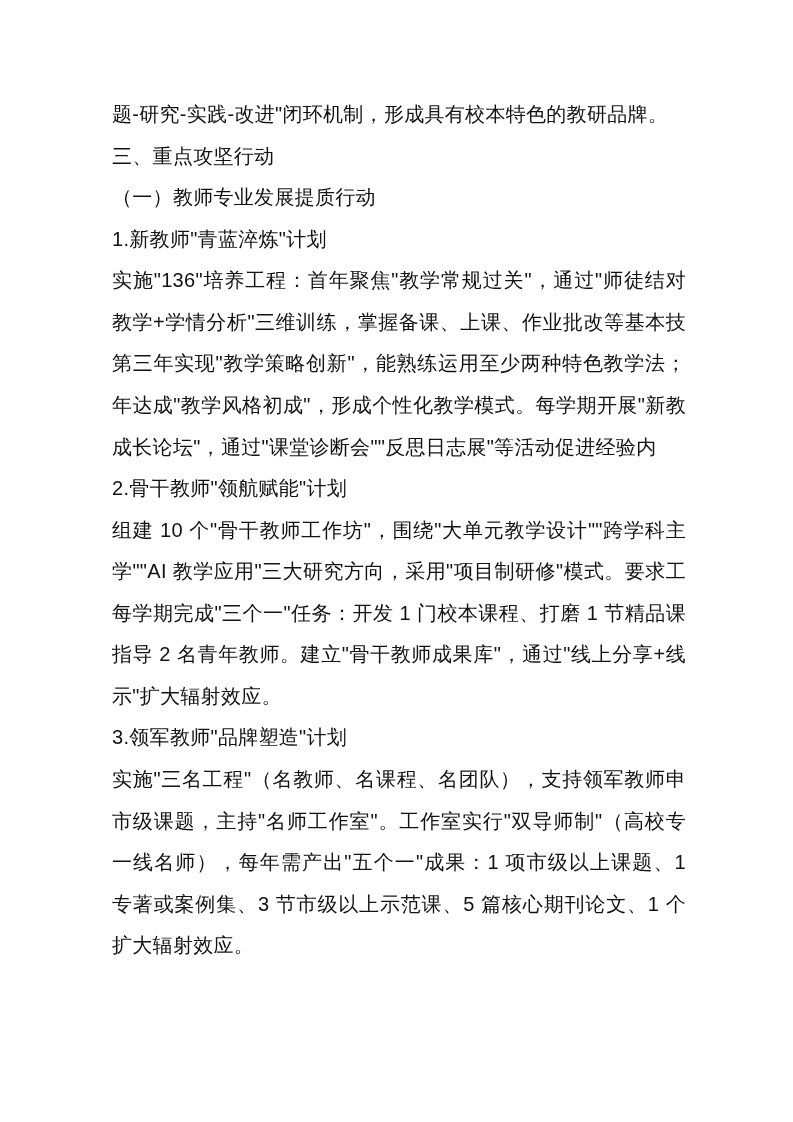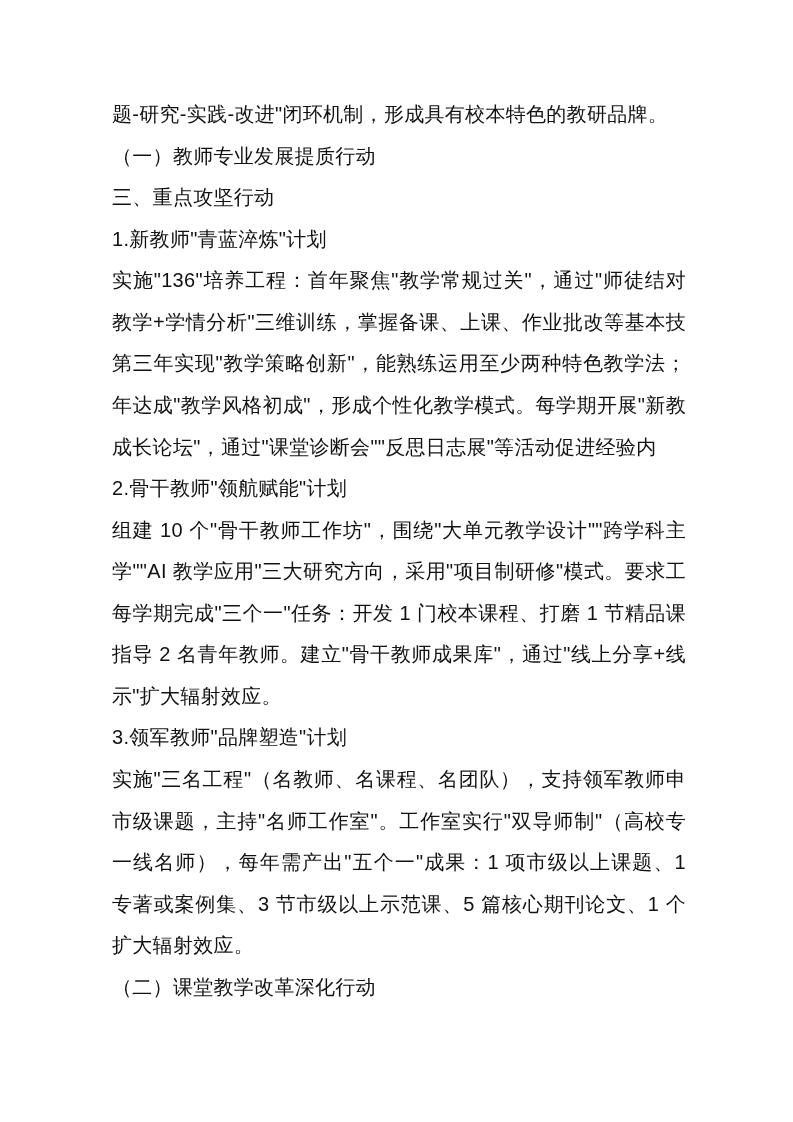--- a/index.html
+++ b/index.html
@@ -43,24 +43,24 @@
 </style>
 </head>
 <body>
 
 <div class="page">
   <div>
       <div class="paragraph">
         <div class="line">题-研究-实践-改进"闭环机制，形成具有校本特色的教研品牌。</div>
       </div>
       <div class="paragraph">
-        <div class="line">（一）教师专业发展提质行动</div>
+        <div class="line">三、重点攻坚行动</div>
       </div>
       <div class="paragraph">
-        <div class="line">三、重点攻坚行动</div>
+        <div class="line">（一）教师专业发展提质行动</div>
       </div>
       <div class="paragraph">
         <div class="line">1.新教师"青蓝淬炼"计划</div>
       </div>
       <div class="paragraph">
         <div class="line justify">实施"136"培养工程：首年聚焦"教学常规过关"，通过"师徒结对+微格</div>
         <div class="line justify">教学+学情分析"三维训练，掌握备课、上课、作业批改等基本技能；</div>
         <div class="line justify">第三年实现"教学策略创新"，能熟练运用至少两种特色教学法；第六</div>
         <div class="line justify">年达成"教学风格初成"，形成个性化教学模式。每学期开展"新教师</div>
         <div class="line">成长论坛"，通过"课堂诊断会""反思日志展"等活动促进经验内化。</div>
@@ -78,17 +78,14 @@
       <div class="paragraph">
         <div class="line">3.领军教师"品牌塑造"计划</div>
       </div>
       <div class="paragraph">
         <div class="line justify">实施"三名工程"（名教师、名课程、名团队），支持领军教师申报省</div>
         <div class="line justify">市级课题，主持"名师工作室"。工作室实行"双导师制"（高校专家+</div>
         <div class="line justify">一线名师），每年需产出"五个一"成果：1 项市级以上课题、1 本教学</div>
         <div class="line justify">专著或案例集、3 节市级以上示范课、5 篇核心期刊论文、1 个推广</div>
         <div class="line">扩大辐射效应。</div>
       </div>
-      <div class="paragraph">
-        <div class="line">（二）课堂教学改革深化行动</div>
-      </div>
     </div>
 </div>
 
 </body></html>

